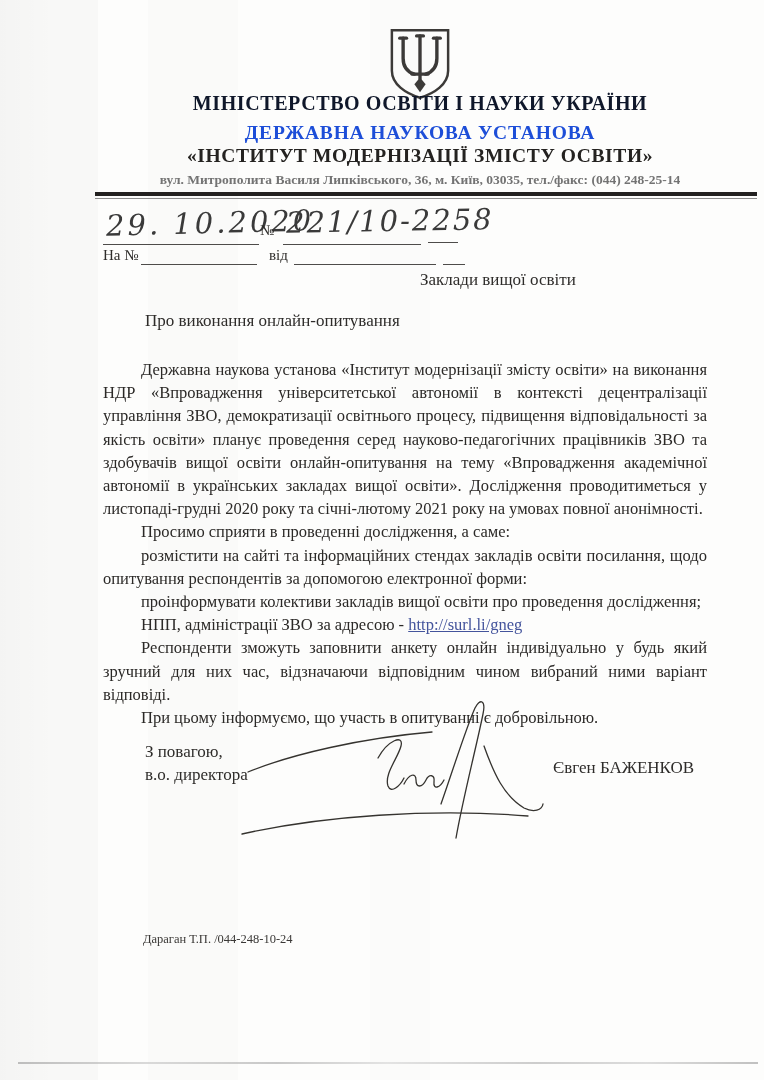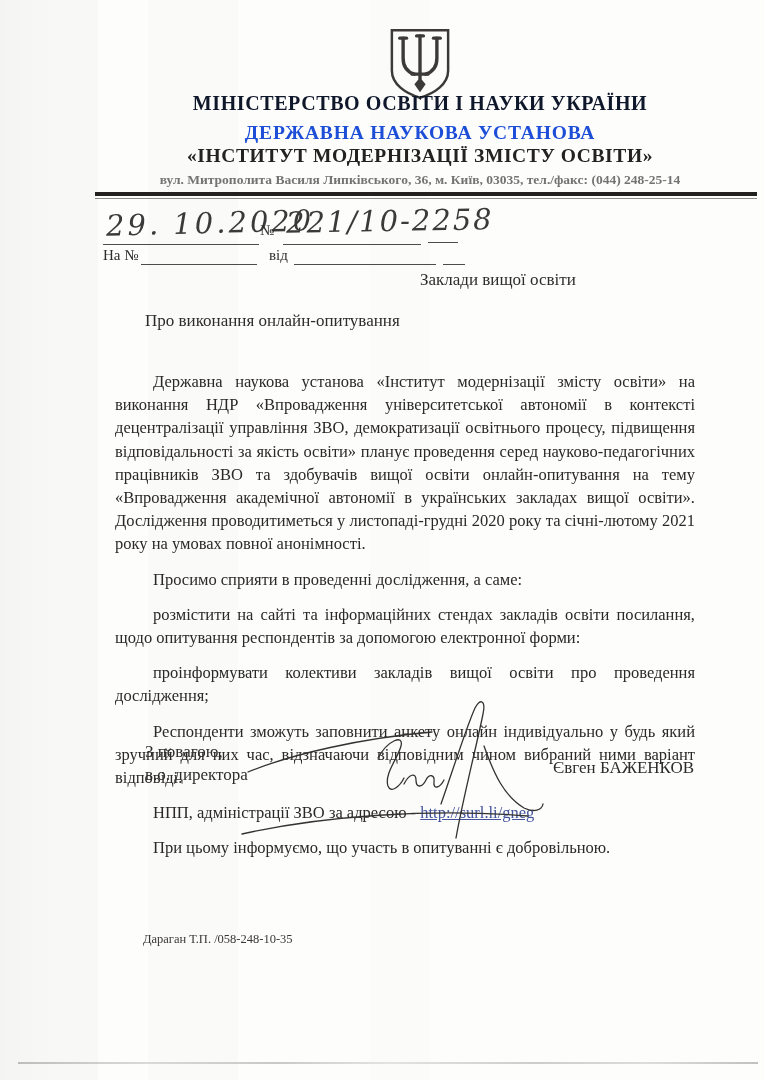--- a/index.html
+++ b/index.html
@@ -45,21 +45,21 @@
   .l-onno{left:141px;top:264px;width:116px;}
   .vid{position:absolute;left:269px;top:247px;font-size:15px;}
   .l-vid1{left:294px;top:264px;width:142px;}
   .l-vid2{left:443px;top:264px;width:22px;}
   
   .addressee{position:absolute;left:420px;top:270px;width:260px;font-size:17px;}
   .subject{position:absolute;left:145px;top:311px;font-size:17px;}
   
   .body-text{position:absolute;left:103px;top:358px;width:604px;
     font-size:16.5px;line-height:23.2px;text-align:justify;color:#2b2927;}
-  .body-text p{margin:12px;text-indent:38px;}
+  .body-text p{margin:0;text-indent:38px;}
   .doc-link{color:#44549c;text-decoration:underline;}
   
   .closing{position:absolute;left:145px;top:740px;font-size:17px;line-height:23px;}
   .signer-name{position:absolute;left:553px;top:758px;font-size:17px;}
   .sig-svg{position:absolute;left:232px;top:688px;width:312px;height:166px;}
   
   .executor{position:absolute;left:143px;top:932px;font-size:12.5px;color:#3a3836;}
 </style>
 </head>
 <body>
@@ -107,36 +107,36 @@
   <div class="ref-line l-vid2"></div>
 
   <div class="addressee">Заклади вищої освіти</div>
   <div class="subject">Про виконання онлайн-опитування</div>
 
   <div class="body-text">
     <p>Державна наукова установа  «Інститут модернізації змісту освіти» на виконання НДР «Впровадження університетської автономії в контексті децентралізації управління ЗВО, демократизації освітнього процесу, підвищення відповідальності за якість освіти»  планує проведення серед науково-педагогічних працівників ЗВО та здобувачів вищої освіти  онлайн-опитування на тему «Впровадження академічної автономії в  українських закладах  вищої освіти». Дослідження проводитиметься у листопаді-грудні 2020 року та січні-лютому 2021  року на умовах повної анонімності.</p>
     <p>Просимо сприяти в проведенні дослідження, а саме:</p>
     <p>розмістити на сайті та інформаційних стендах закладів освіти посилання, щодо опитування респондентів за допомогою електронної форми:</p>
     <p>проінформувати колективи  закладів вищої освіти про проведення дослідження;</p>
+    <p><span>НПП, адміністрації ЗВО за адресою - </span><a class="doc-link" href="#">http://surl.li/gneg</a></p>
     <p>Респонденти зможуть заповнити анкету онлайн індивідуально у будь який зручний для них час, відзначаючи відповідним чином  вибраний ними варіант відповіді.</p>
-    <p><span>НПП, адміністрації ЗВО за адресою - </span><a class="doc-link" href="#">http://surl.li/gneg</a></p>
     <p>При цьому інформуємо, що участь в опитуванні є добровільною.</p>
   </div>
 
   <div class="closing">
     <div>З повагою,</div>
     <div>в.о. директора</div>
   </div>
   <svg class="sig-svg" viewBox="0 0 312 166">
     <g fill="none" stroke="#35332f" stroke-width="1.3" stroke-linecap="round">
       <path d="M16 84 C 60 66, 130 50, 200 44"></path>
       <path d="M146 70 C 156 52, 172 46, 169 58 C 166 70, 152 86, 156 98 C 159 106, 168 98, 172 90"></path>
       <path d="M172 96 C 177 86, 184 84, 184 92 C 184 100, 190 100, 194 92 C 197 86, 203 86, 202 94 C 201 102, 208 100, 212 92"></path>
       <path d="M209 116 C 221 82, 234 40, 243 20 C 248 10, 254 12, 251 26 C 245 56, 231 110, 224 150"></path>
       <path d="M252 58 C 262 86, 272 108, 292 120 C 302 125, 310 122, 311 116"></path>
       <path d="M10 146 C 90 128, 200 120, 296 128"></path>
     </g>
   </svg>
   <div class="signer-name">Євген БАЖЕНКОВ</div>
 
-  <div class="executor">Дараган Т.П. /058-248-10-35</div>
+  <div class="executor">Дараган Т.П. /044-248-10-24</div>
 
 </div>
 
 </body></html>

